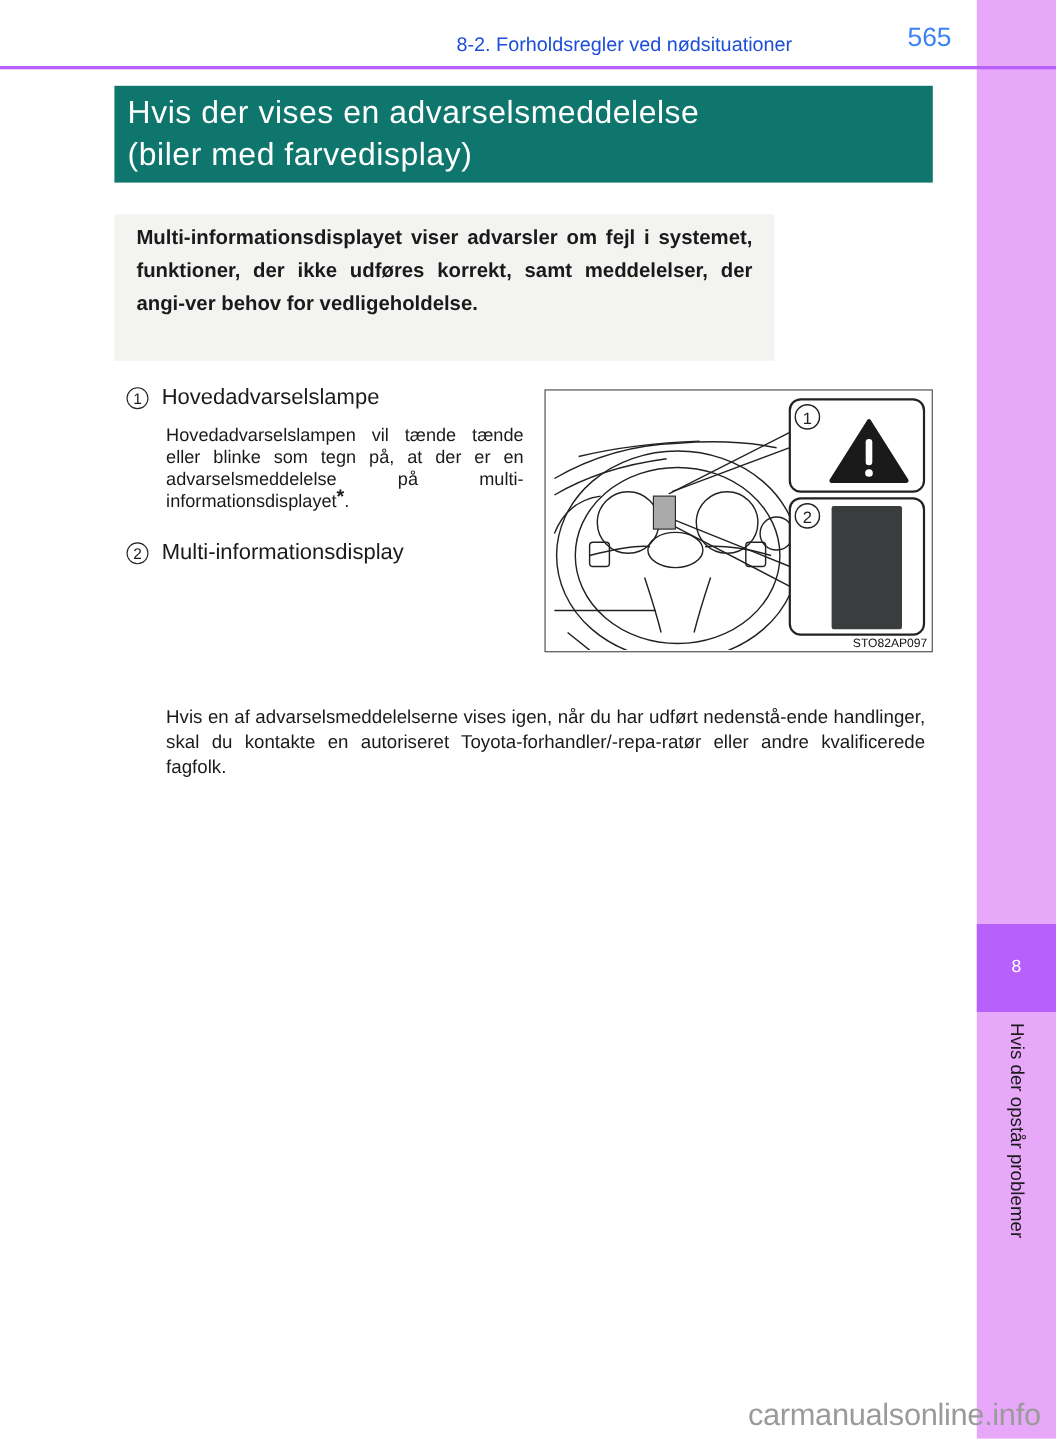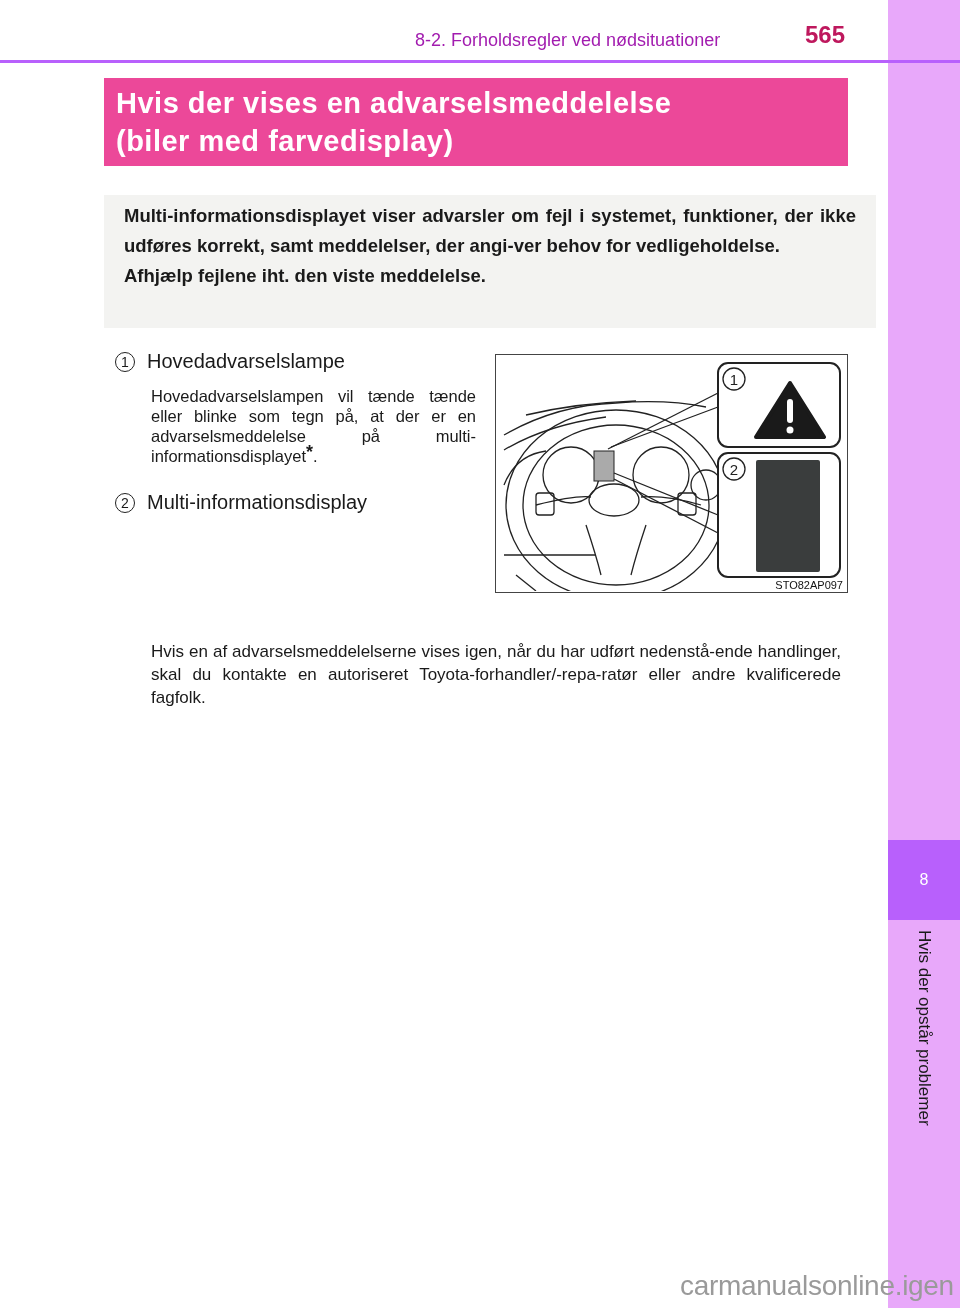--- a/index.html
+++ b/index.html
@@ -5,25 +5,25 @@
   html, body { margin:0; padding:0; }
   body { width:960px; height:1308px; position:relative; background:#ffffff; overflow:hidden;
          font-family:"Liberation Sans", sans-serif; color:#1a1a1a; }
   .side-tab { position:absolute; left:888px; top:0; width:72px; height:1308px; background:#e8a8fa; }
   .side-tab-num { position:absolute; left:888px; top:840px; width:72px; height:80px; background:#b860fc;
                   color:#fff; font-size:16px; display:flex; align-items:center; justify-content:center; }
   .side-tab-label { position:absolute; left:888px; top:930px; width:72px; height:240px; }
   .side-tab-label span { position:absolute; left:50%; top:0; transform-origin:0 0;
       transform: translateX(10px) rotate(90deg); white-space:nowrap; font-size:17px; color:#1a1a1a; }
   .header-rule { position:absolute; left:0; top:60px; width:960px; height:3px; background:#b860fc; }
-  .header-title { position:absolute; left:415px; top:30px; font-size:18px; color:#a21caf; }
-  .page-num { position:absolute; left:805px; top:21px; font-size:24px; font-weight:bold; color:#be185d; }
-  .title-box { position:absolute; left:104px; top:78px; width:744px; height:88px; background:#ec4899;
-               color:#fff; font-weight:bold; font-size:29px; line-height:38px; padding:6px 12px; box-sizing:border-box; letter-spacing:0.5px;}
-  .intro-box { position:absolute; left:104px; top:195px; width:772px; height:133px; background:#f3f3f1;
+  .header-title { position:absolute; left:415px; top:30px; font-size:18px; color:#1d4ed8; }
+  .page-num { position:absolute; left:825px; top:21px; font-size:24px; font-weight:normal; color:#3b82f6; }
+  .title-box { position:absolute; left:104px; top:78px; width:744px; height:88px; background:#0f766e;
+               color:#fff; font-weight:normal; font-size:29px; line-height:38px; padding:6px 12px; box-sizing:border-box; letter-spacing:0.5px;}
+  .intro-box { position:absolute; left:104px; top:195px; width:600px; height:133px; background:#f3f3f1;
                padding:6px 20px 0 20px; box-sizing:border-box; font-weight:bold; font-size:18.5px; line-height:30px; text-align:justify; }
   .intro-box p { margin:0; }
   .item-title { position:absolute; font-size:20px; display:flex; align-items:center; }
   .circ { display:inline-flex; width:20px; height:20px; border:1.5px solid #222; border-radius:50%;
           font-size:14px; align-items:center; justify-content:center; margin-right:12px; box-sizing:border-box; }
   .item-desc { position:absolute; left:151px; top:386px; width:325px; font-size:16.5px; line-height:20px; text-align:justify; }
   .item-desc sup { font-size:18px; font-weight:bold; vertical-align:4px; line-height:0;}
   .figure { position:absolute; left:495px; top:354px; width:353px; height:239px; border:1.5px solid #444; box-sizing:border-box; background:#fff; }
   .fig-code { position:absolute; right:4px; bottom:1px; font-size:11px; color:#111; }
   .body-para { position:absolute; left:151px; top:602px; width:690px; font-size:17px; line-height:23px; text-align:justify;margin-top:38px; }
@@ -48,21 +48,20 @@
 <div class="page-num">565</div>
 <div class="header-rule"></div>
 
 <div class="title-box">
   <div>Hvis der vises en advarselsmeddelelse</div>
   <div>(biler med farvedisplay)</div>
 </div>
 
 <div class="intro-box">
   <p>Multi-informationsdisplayet viser advarsler om fejl i systemet, funktioner, der ikke udføres korrekt, samt meddelelser, der angi-ver behov for vedligeholdelse.</p>
-  <p>Afhjælp fejlene iht. den viste meddelelse.</p>
 </div>
 
 <div class="item-title" style="left:115px;top:350px;">
   <span class="circ">1</span>
   <span>Hovedadvarselslampe</span>
 </div>
 <div class="item-desc"><span>Hovedadvarselslampen vil tænde tænde eller blinke som tegn på, at der er en advarselsmeddelelse på multi-informationsdisplayet</span><sup>*</sup><span>.</span></div>
 
 <div class="item-title" style="left:115px;top:491px;">
   <span class="circ">2</span>
@@ -111,13 +110,13 @@
     <rect x="260" y="105" width="64" height="112" rx="2" fill="#3a3d3d"></rect>
   </svg>
   <div class="fig-code">STO82AP097</div>
 </div>
 
 <div class="body-para">Hvis en af advarselsmeddelelserne vises igen, når du har udført nedenstå-ende handlinger, skal du kontakte en autoriseret Toyota-forhandler/-repa-ratør eller andre kvalificerede fagfolk.</div>
 
 <div class="footnote">
 </div>
 
-<div class="watermark">carmanualsonline.igen</div>
+<div class="watermark">carmanualsonline.info</div>
 
 </body></html>

